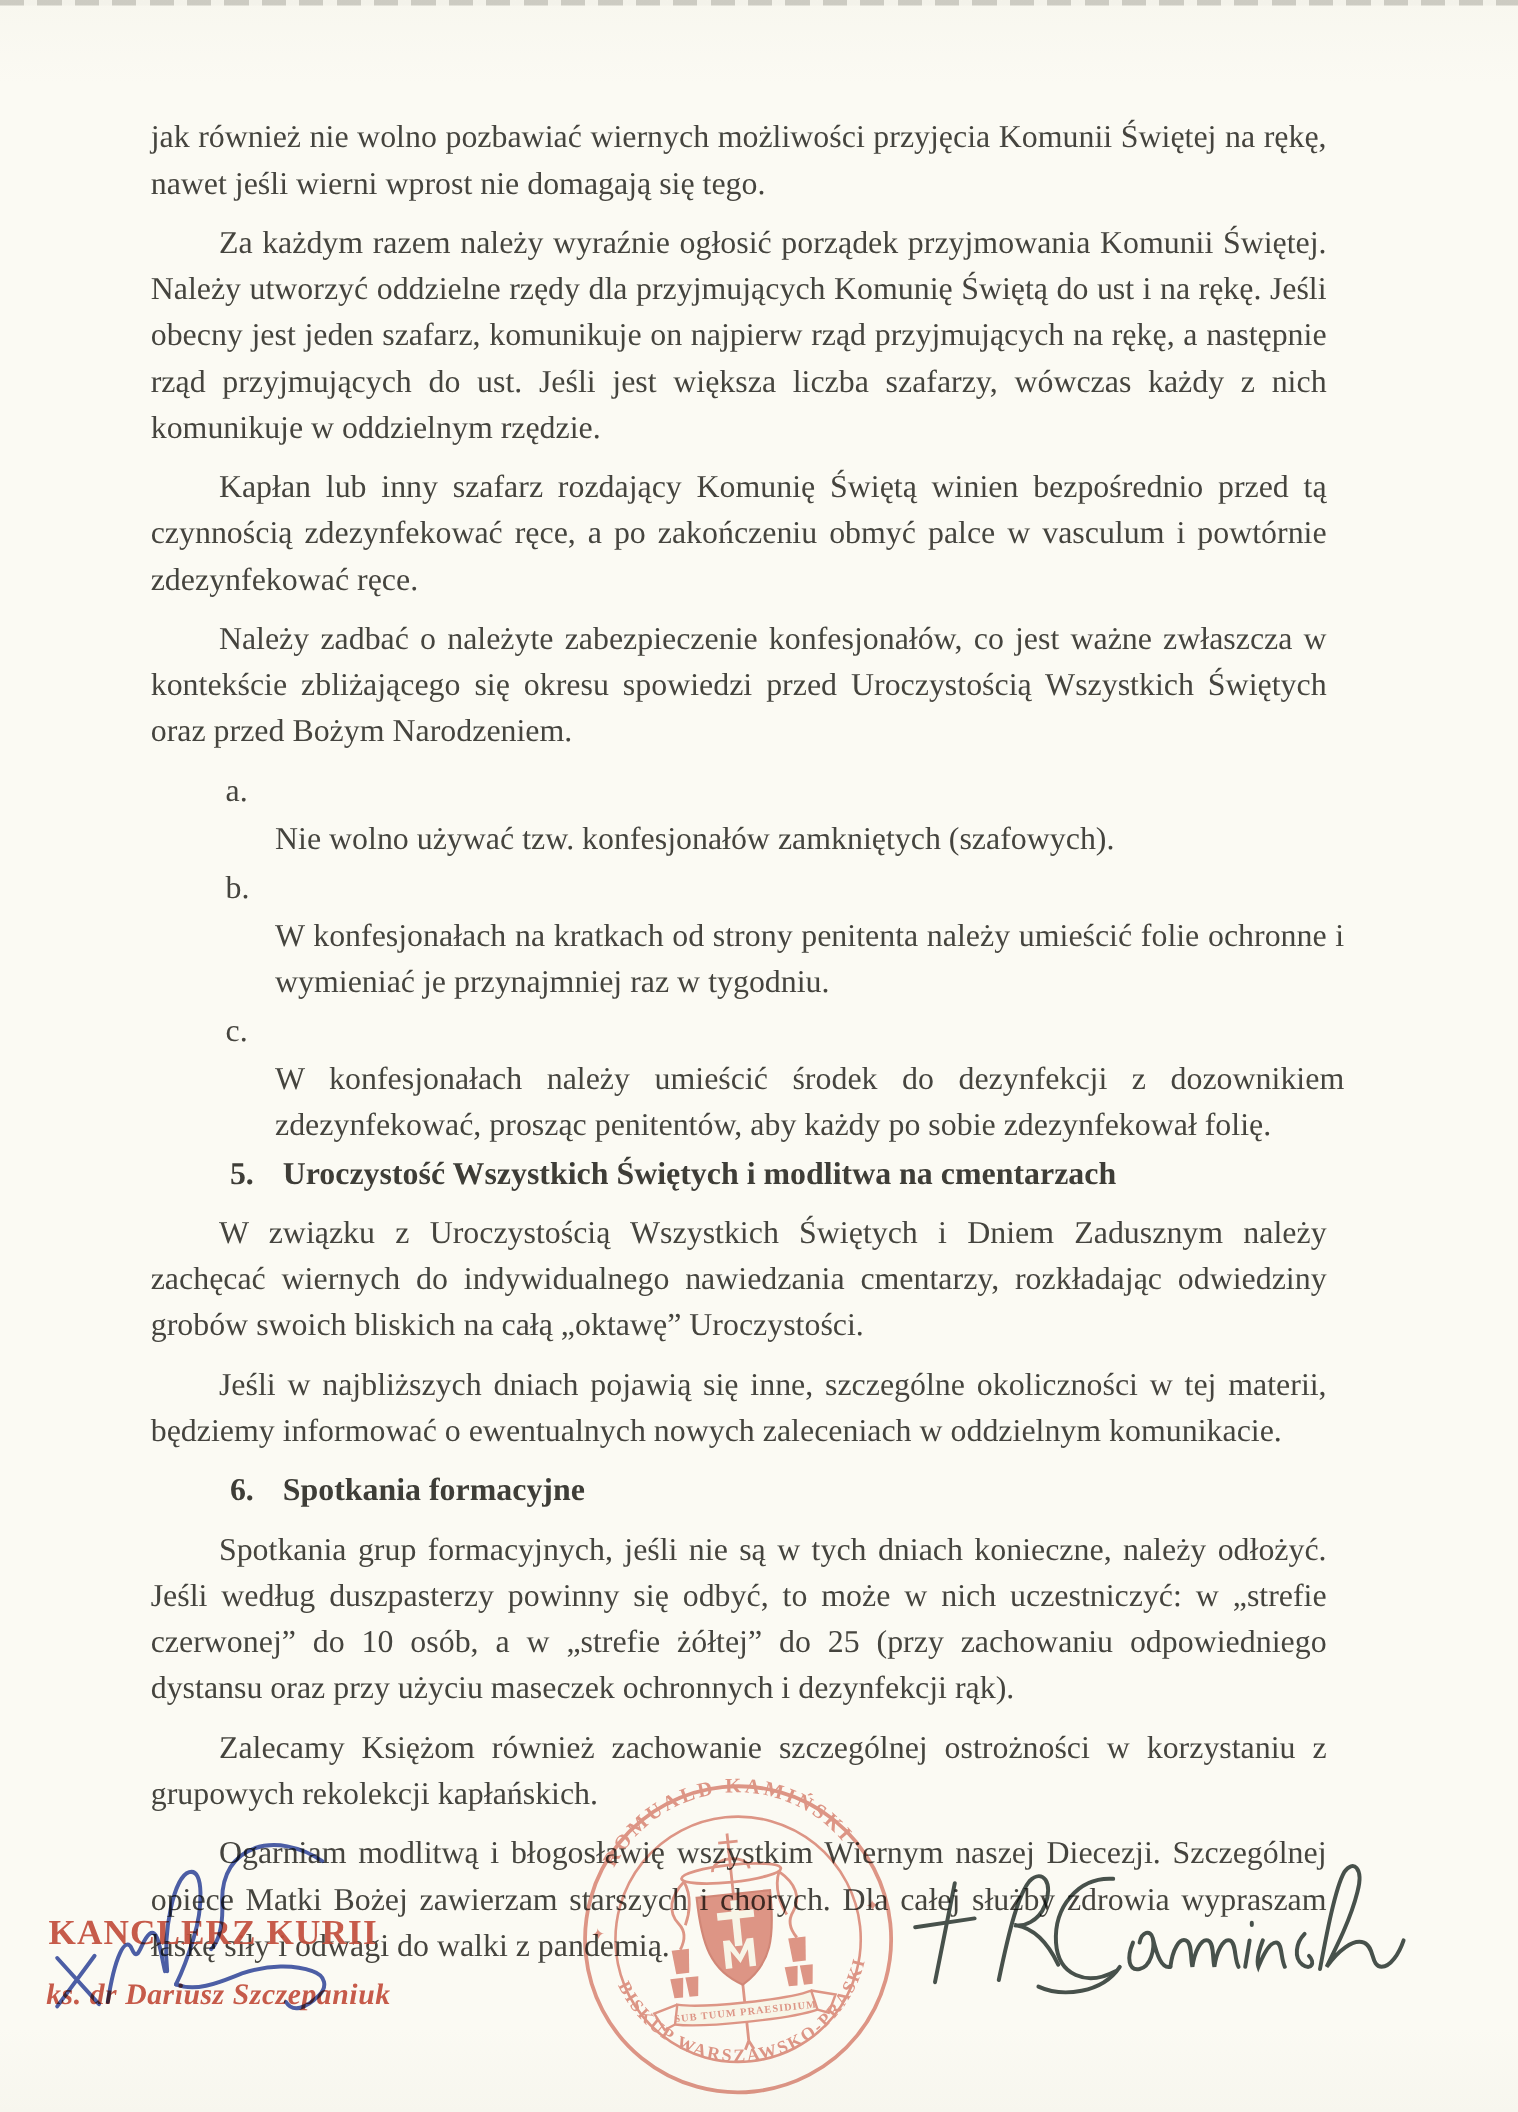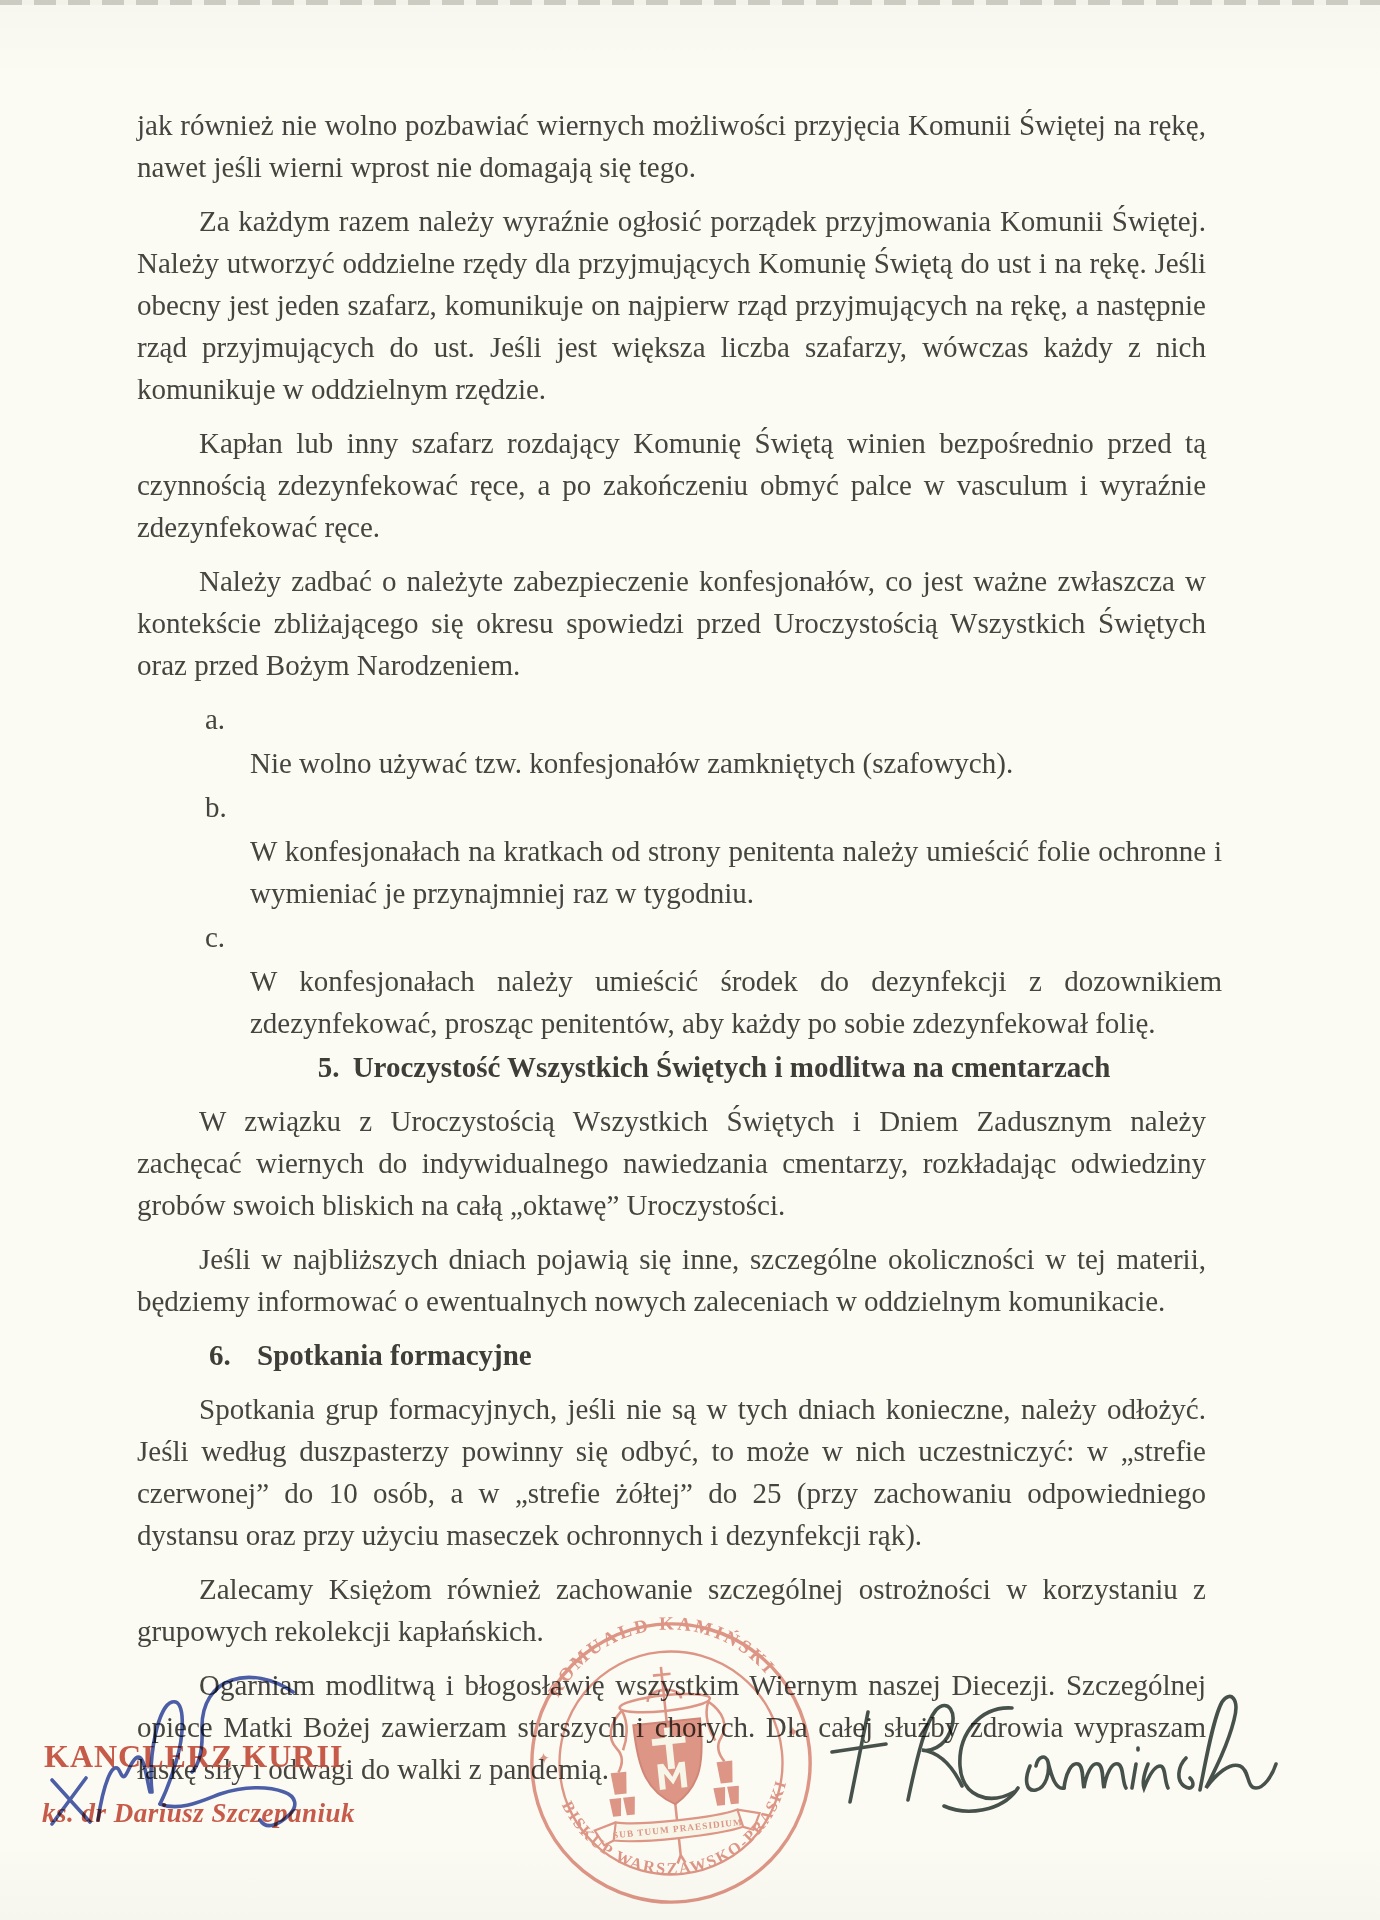--- a/index.html
+++ b/index.html
@@ -26,21 +26,21 @@
   }
   .content p{margin:0 16px 12px 0;font-family:Liberation Serif, serif;}
   p.indent{text-indent:62px;}
   .sec-heading{
     font-weight:bold;color:#3e3d37;
     padding-left:72px;text-align:left;
     margin:0 0 4px 0;
   }
   .sec-heading .num{display:inline-block;min-width:48px;}
   .sec4{margin-top:26px;}
-  .sec5{margin-top:22px;text-align:center;}
+  .sec5{margin-top:22px;}
   .sec6{margin-top:14px;}
   .closing{margin-top:10px;}
   .li{display:flex;margin:0 0 2px 0;}
   .li .marker{flex:0 0 45px;margin-left:68px;text-align:left;}
   .li .li-text{flex:1;text-align:justify;margin-top:44px;}
   .uline{text-underline-offset:5px;}
   
   .stamp-red{
     position:absolute;color:#c24e3c;font-weight:bold;
     opacity:.92;letter-spacing:1px;line-height:1;
@@ -54,21 +54,21 @@
 </style>
 </head>
 <body>
 
 <div class="page">
   <div class="scan-edge"></div>
 
   <div class="content">
     <p>jak również nie wolno pozbawiać wiernych możliwości przyjęcia Komunii Świętej na rękę, nawet jeśli wierni wprost nie domagają się tego.</p>
     <p class="indent">Za każdym razem należy wyraźnie ogłosić porządek przyjmowania Komunii Świętej. Należy utworzyć oddzielne rzędy dla przyjmujących Komunię Świętą do ust i na rękę. Jeśli obecny jest jeden szafarz, komunikuje on najpierw rząd przyjmujących na rękę, a następnie rząd przyjmujących do ust. Jeśli jest większa liczba szafarzy, wówczas każdy z nich komunikuje w oddzielnym rzędzie.</p>
-    <p class="indent">Kapłan lub inny szafarz rozdający Komunię Świętą winien bezpośrednio przed tą czynnością zdezynfekować ręce, a po zakończeniu obmyć palce w vasculum i wyraźnie zdezynfekować ręce.</p>
+    <p class="indent">Kapłan lub inny szafarz rozdający Komunię Świętą winien bezpośrednio przed tą czynnością zdezynfekować ręce, a po zakończeniu obmyć palce w vasculum i powtórnie zdezynfekować ręce.</p>
 
     <p class="indent">Należy zadbać o należyte zabezpieczenie konfesjonałów, co jest ważne zwłaszcza w kontekście zbliżającego się okresu spowiedzi przed Uroczystością Wszystkich Świętych oraz przed Bożym Narodzeniem.</p>
     <div class="li">
       <span class="marker">a.</span>
       <span class="li-text">Nie wolno używać tzw. konfesjonałów zamkniętych (szafowych).</span>
     </div>
     <div class="li">
       <span class="marker">b.</span>
       <span class="li-text"><span>W konfesjonałach na kratkach od strony penitenta należy umieścić folie ochronne i </span><span class="uline">wymieniać</span><span> je przynajmniej raz w tygodniu.</span></span>
     </div>

